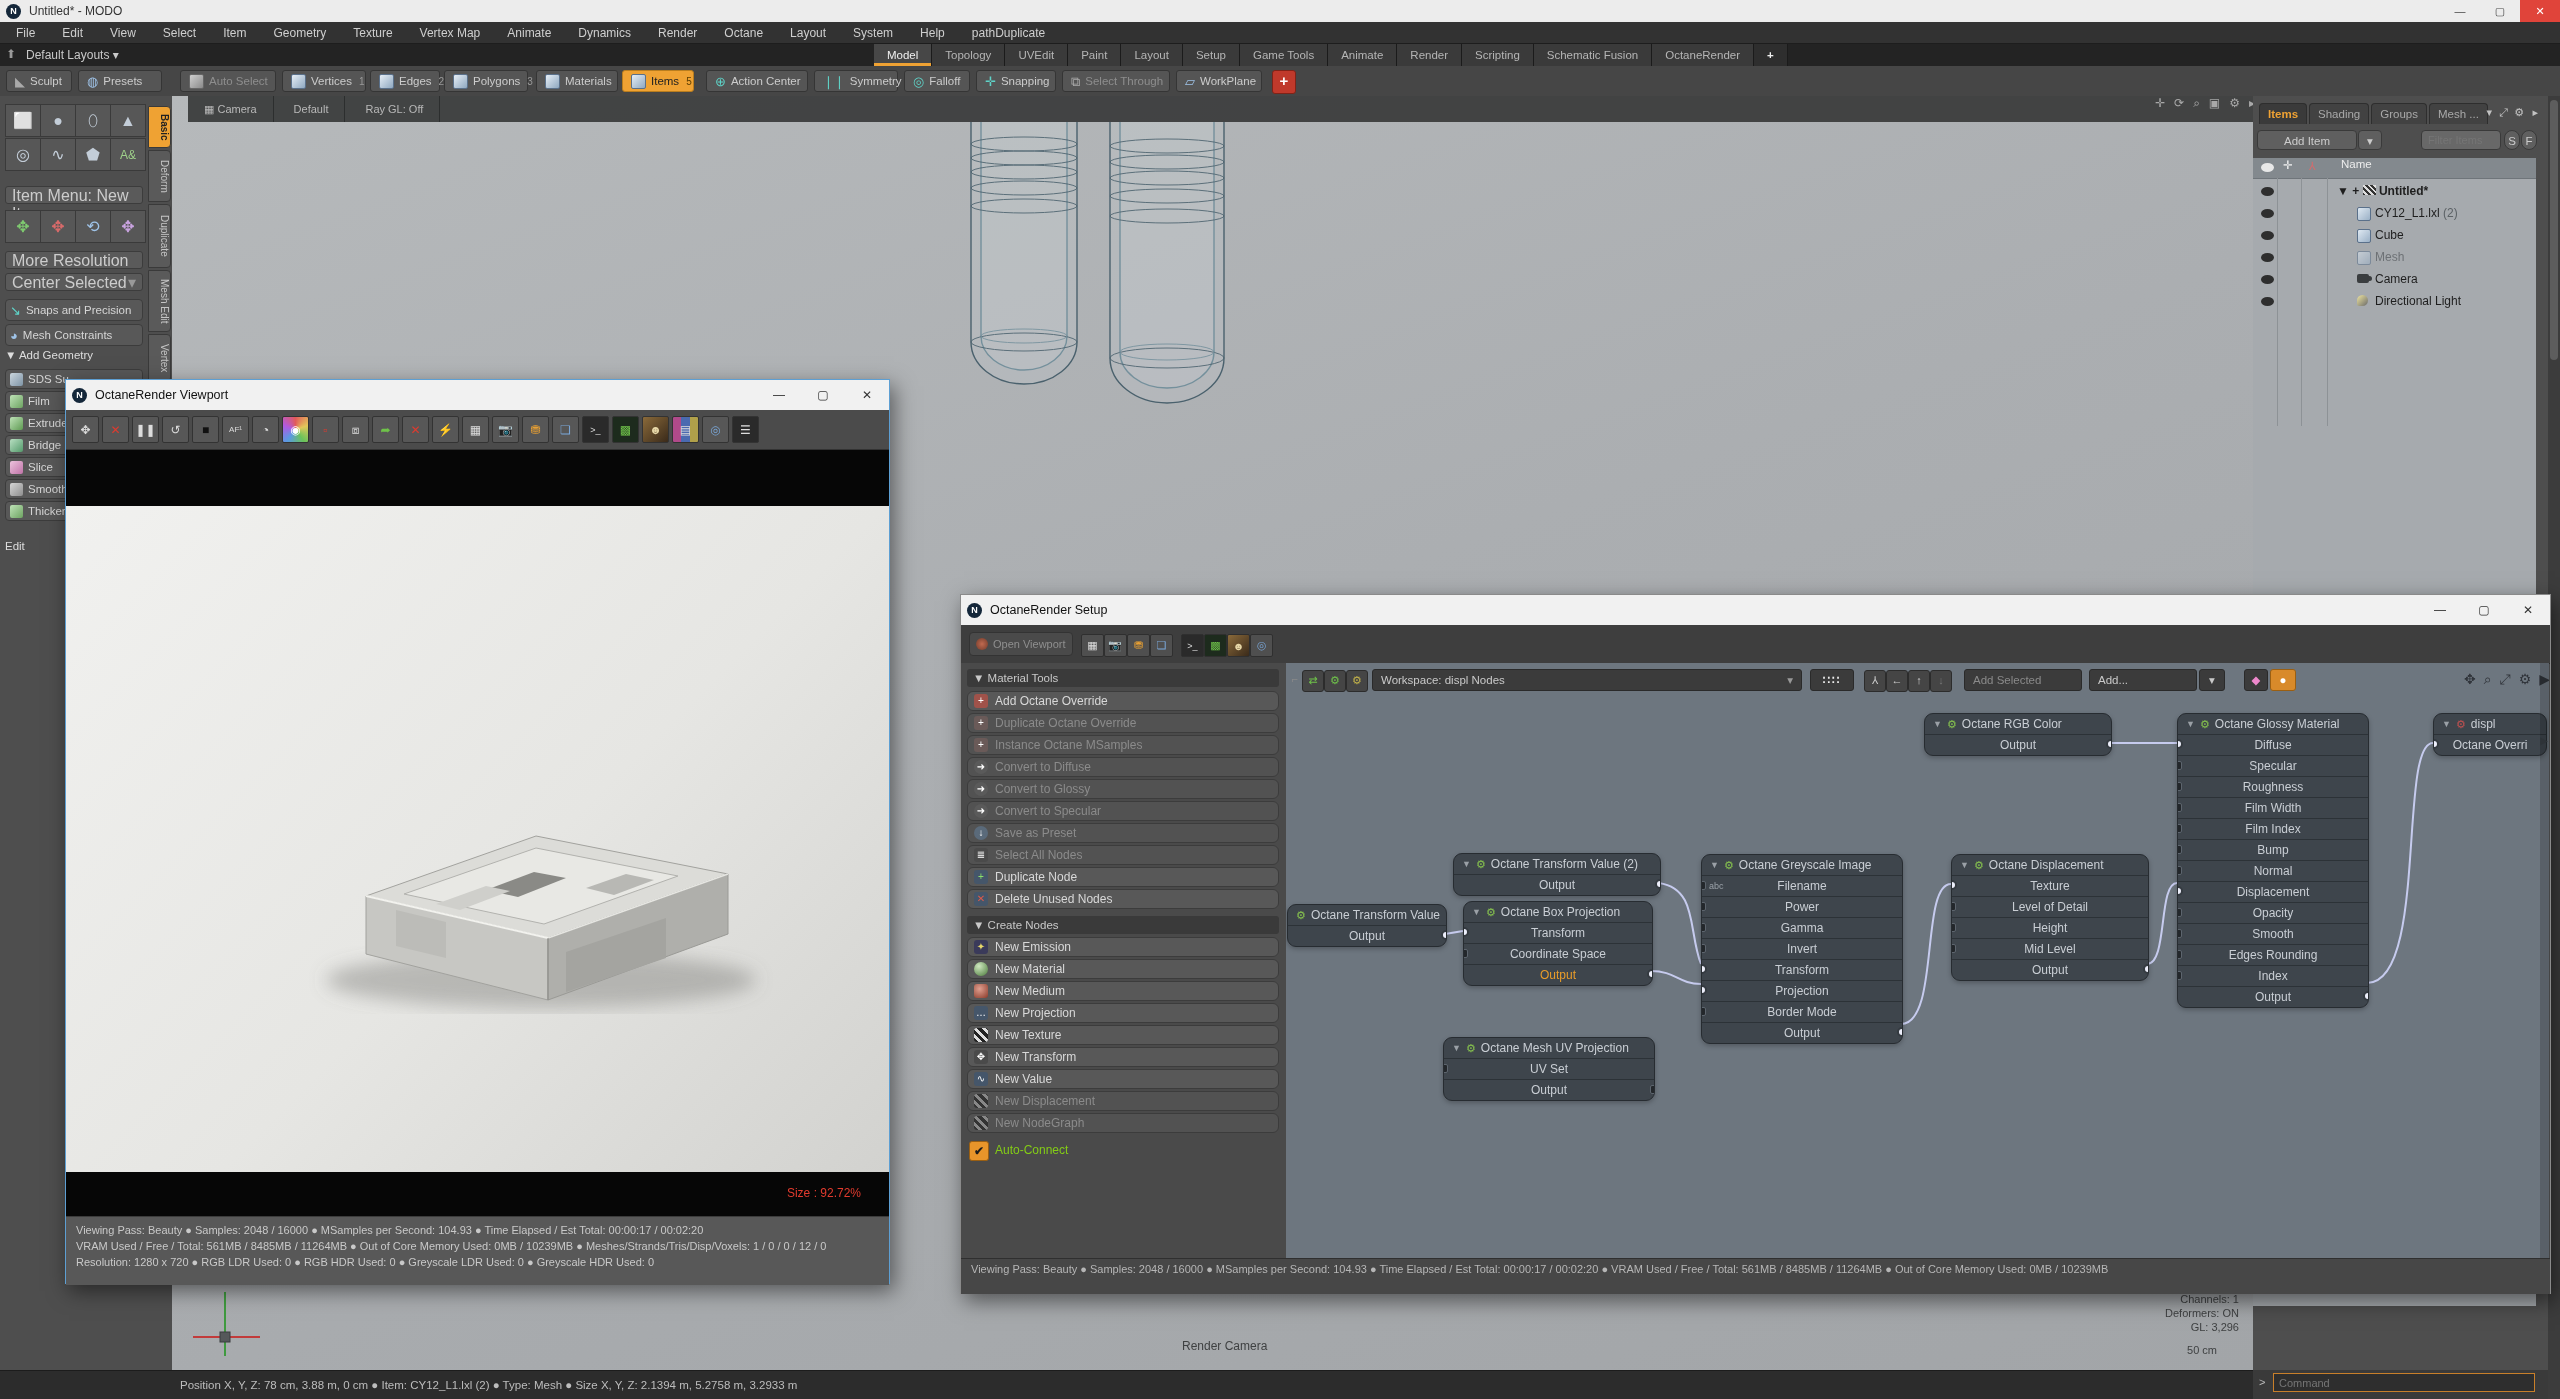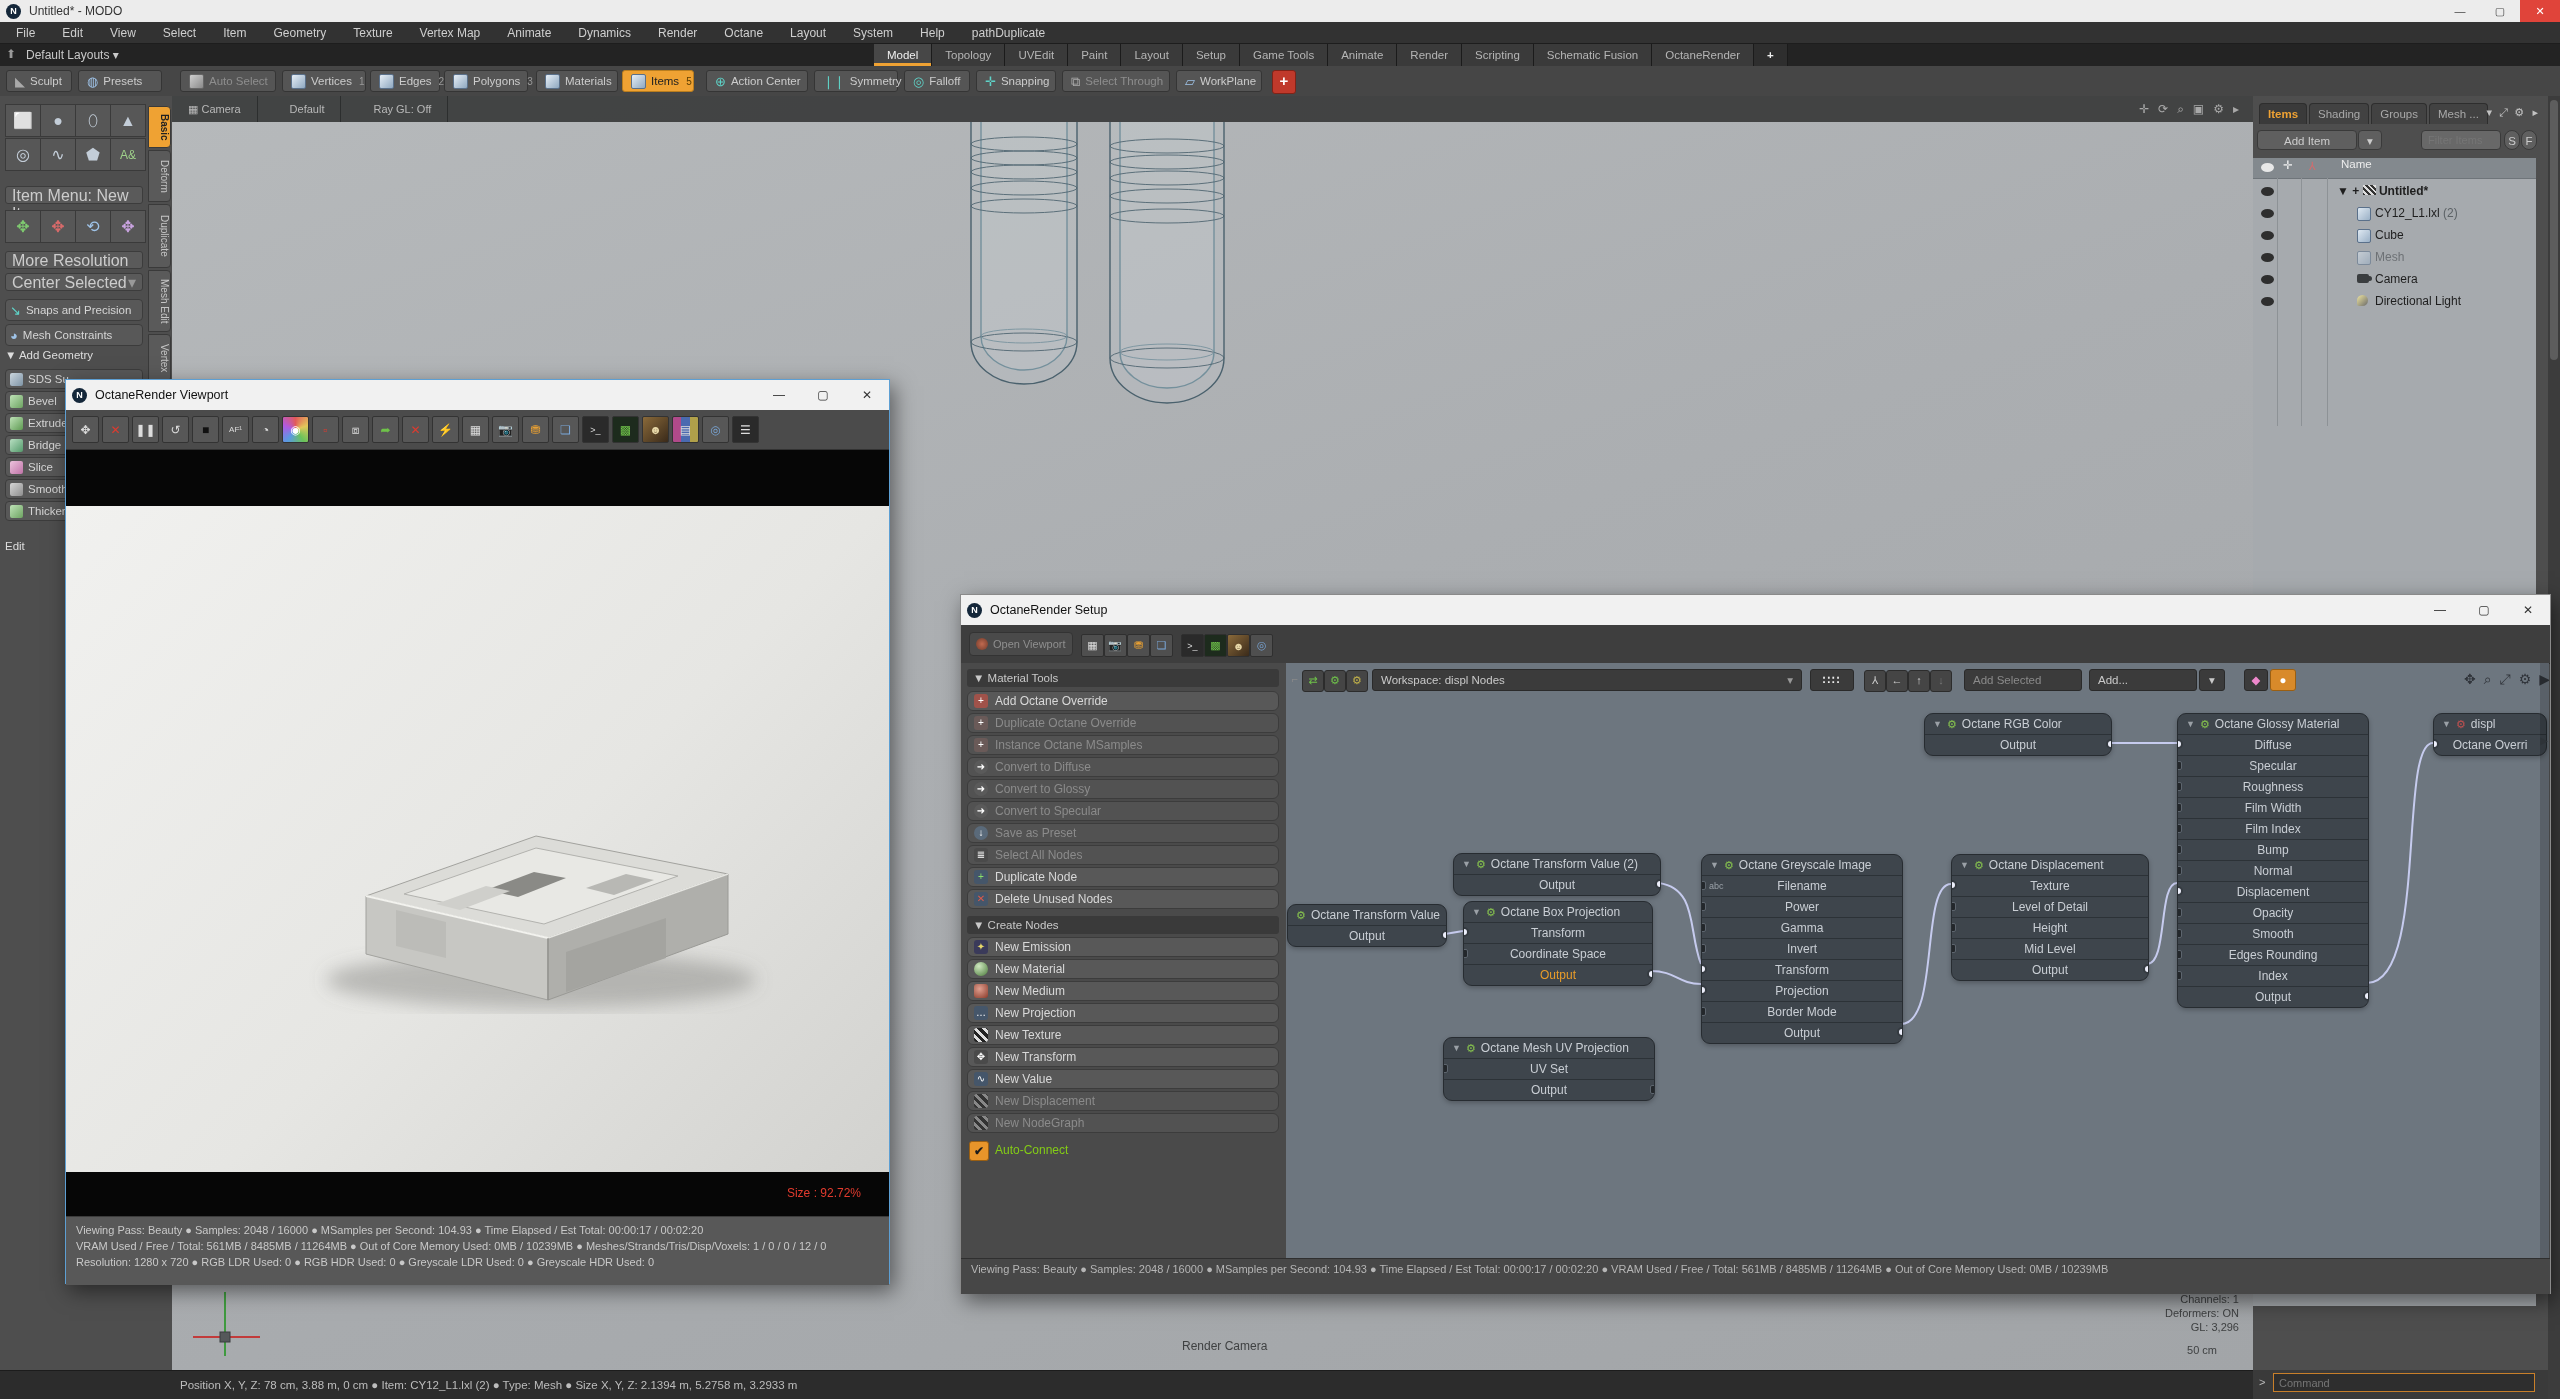--- a/index.html
+++ b/index.html
@@ -36,21 +36,21 @@
   .pc{position:absolute;width:34px;height:31px;background:#575757;border:1px solid #3a3a3a;display:flex;align-items:center;justify-content:center;font-size:16px;color:#c3cdd8}
   .sdrop{position:absolute;left:5px;width:138px;height:18px;background:#5a5a5a;border:1px solid #3c3c3c;border-radius:3px;color:#ccc;font-size:16px;line-height:18px;padding:0 6px;box-sizing:border-box}
   .sdrop .da{float:right;color:#999}
   .sbtn{position:absolute;left:5px;width:138px;height:20px;background:#585858;border:1px solid #3c3c3c;border-radius:4px;color:#d5d5d5;font-size:11.5px;line-height:20px;padding:0 4px;box-sizing:border-box;display:flex;align-items:center;gap:5px;white-space:nowrap;overflow:hidden}
   .gico{width:13px;height:13px;border-radius:2px;flex:0 0 auto}
   .shead{position:absolute;left:5px;color:#ddd;font-size:11.5px}
   .vtab{position:absolute;left:148px;width:21px;background:#5a5a5a;border:1px solid #3a3a3a;border-radius:0 4px 4px 0;color:#c5c5c5;font-size:10px;writing-mode:vertical-rl;text-align:center}
   .vtab.active{background:#EFA233;color:#222;font-weight:bold}
   
   .viewport{left:172px;top:96px;width:2081px;height:1274px;background:linear-gradient(160deg,#b6b9bb 0%,#abaeb1 45%,#a2a5a8 100%)}
-  .vstrip{position:absolute;left:0;top:0;width:100%;height:26px;background:rgba(56,58,58,.92);display:flex;align-items:center;color:#b8b8b8;font-size:11px;gap:16px}
+  .vstrip{position:absolute;left:16px;top:0;width:100%;height:26px;background:rgba(56,58,58,.92);display:flex;color:#b8b8b8;font-size:11px;gap:4px}
   .vseg{padding:0 16px;border-right:1px solid #2c2e2e;height:26px;line-height:26px;white-space:nowrap}
   .vicons{margin-left:auto;display:flex;gap:9px;padding-right:14px;color:#a8a8a8;font-size:12px}
   .rcam{position:absolute;left:1010px;top:1243px;color:#3f4142;font-size:12px}
   .vinfo{position:absolute;right:14px;color:#3f4142;font-size:11px;text-align:right;line-height:14px}
   .vscale{position:absolute;right:36px;top:1248px;color:#3f4142;font-size:11px}
   
   .ipanel{left:2253px;top:96px;width:295px;height:1274px;background:#4e4e4e}
   .itabs{position:absolute;left:6px;top:8px;display:flex;height:20px;align-items:flex-end;gap:2px}
   .itab{height:20px;line-height:20px;padding:0 8px;background:#424242;border:1px solid #2e2e2e;border-bottom:none;border-radius:4px 4px 0 0;color:#a9a9a9;font-size:11.5px;white-space:nowrap}
   .itab.active{background:#3a3a3a;color:#EFA233;font-weight:bold}
@@ -260,21 +260,21 @@
       <span class="tico blueic">◕</span>
       <span>Mesh Constraints</span>
     </div>
   <div class="shead" style="top:253px">▼ <span>Add Geometry</span></div>
   <div class="sbtn" style="top:273px">
       <span class="gico" style="background:linear-gradient(135deg,#cbd6de,#7e94a6)"></span>
       <span>SDS Su</span>
     </div>
   <div class="sbtn" style="top:295px">
       <span class="gico" style="background:linear-gradient(135deg,#bfe3b8,#6da361)"></span>
-      <span>Bevel</span>
+      <span>Film</span>
     </div>
   <div class="sbtn" style="top:317px">
       <span class="gico" style="background:linear-gradient(135deg,#bfe3b8,#5e9a52)"></span>
       <span>Extrude</span>
     </div>
   <div class="sbtn" style="top:339px">
       <span class="gico" style="background:linear-gradient(135deg,#b8dfc2,#549a6b)"></span>
       <span>Bridge</span>
     </div>
   <div class="sbtn" style="top:361px">

